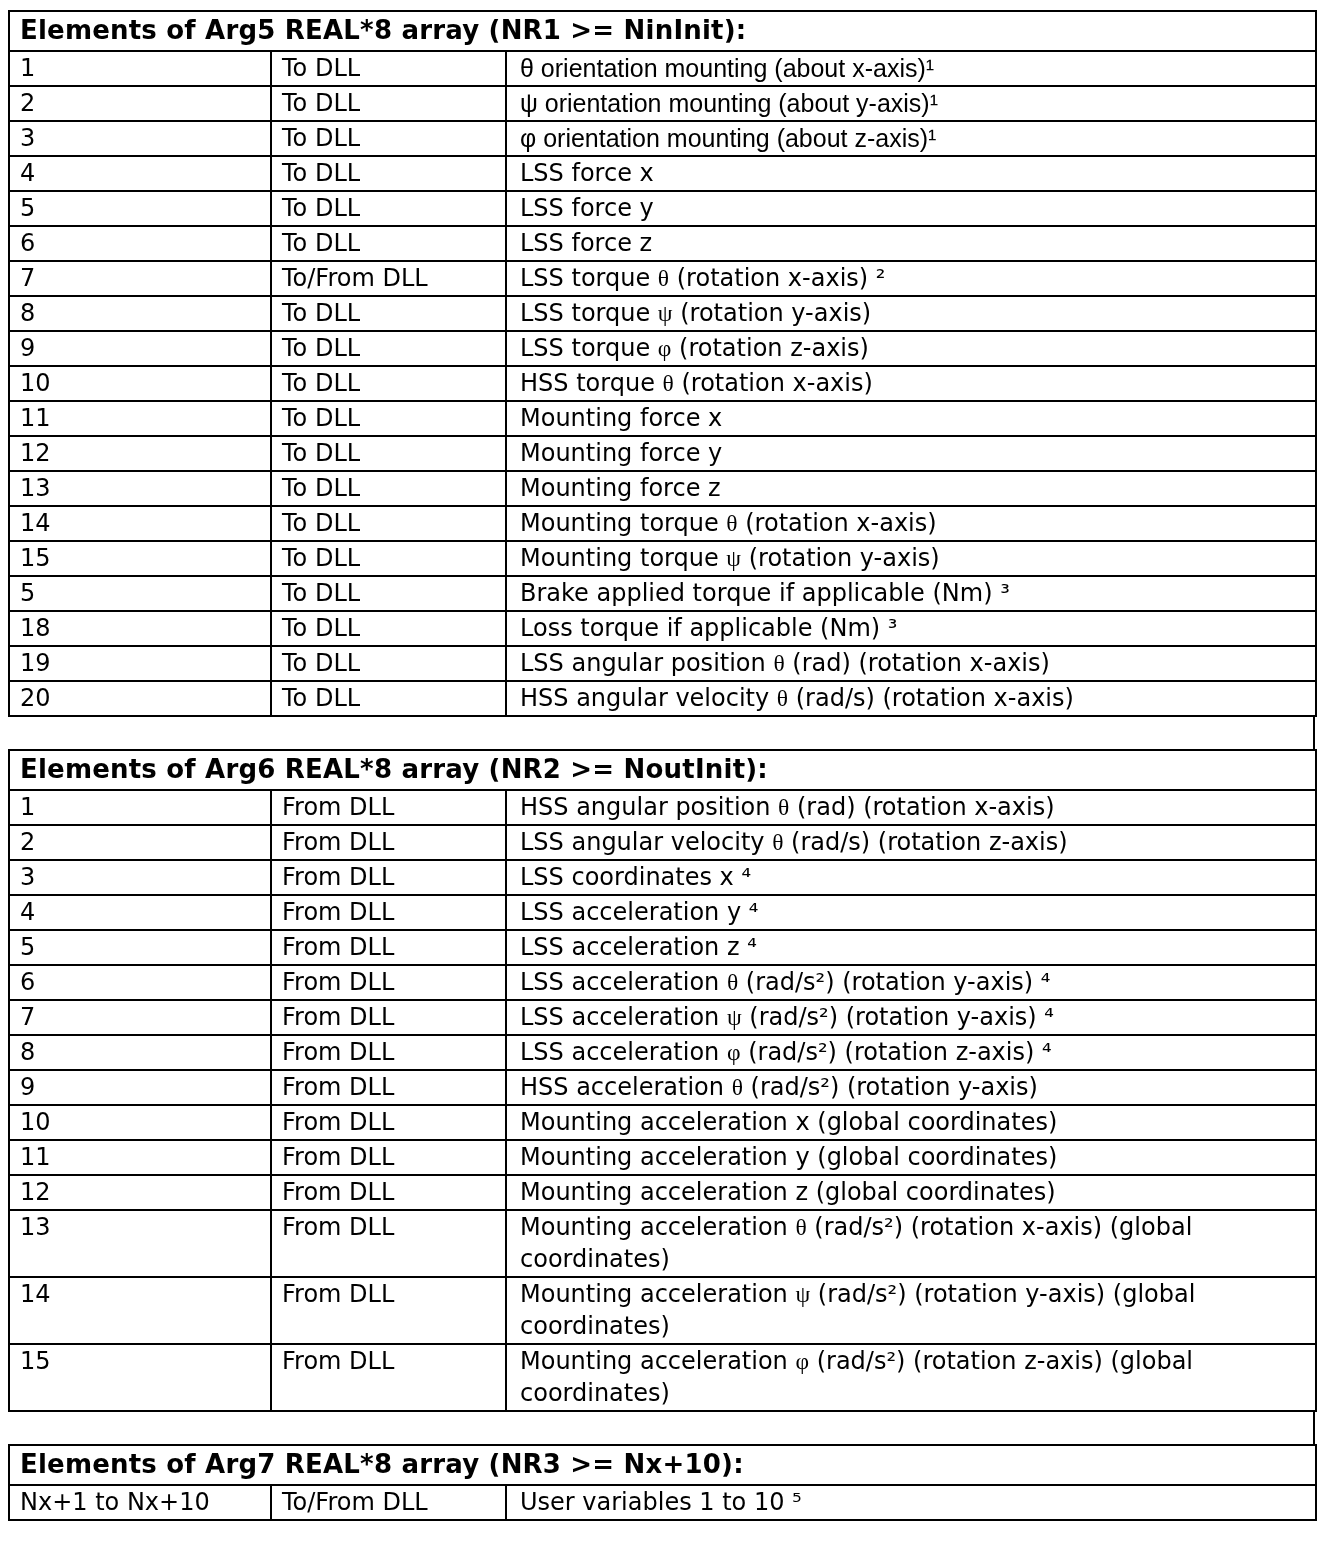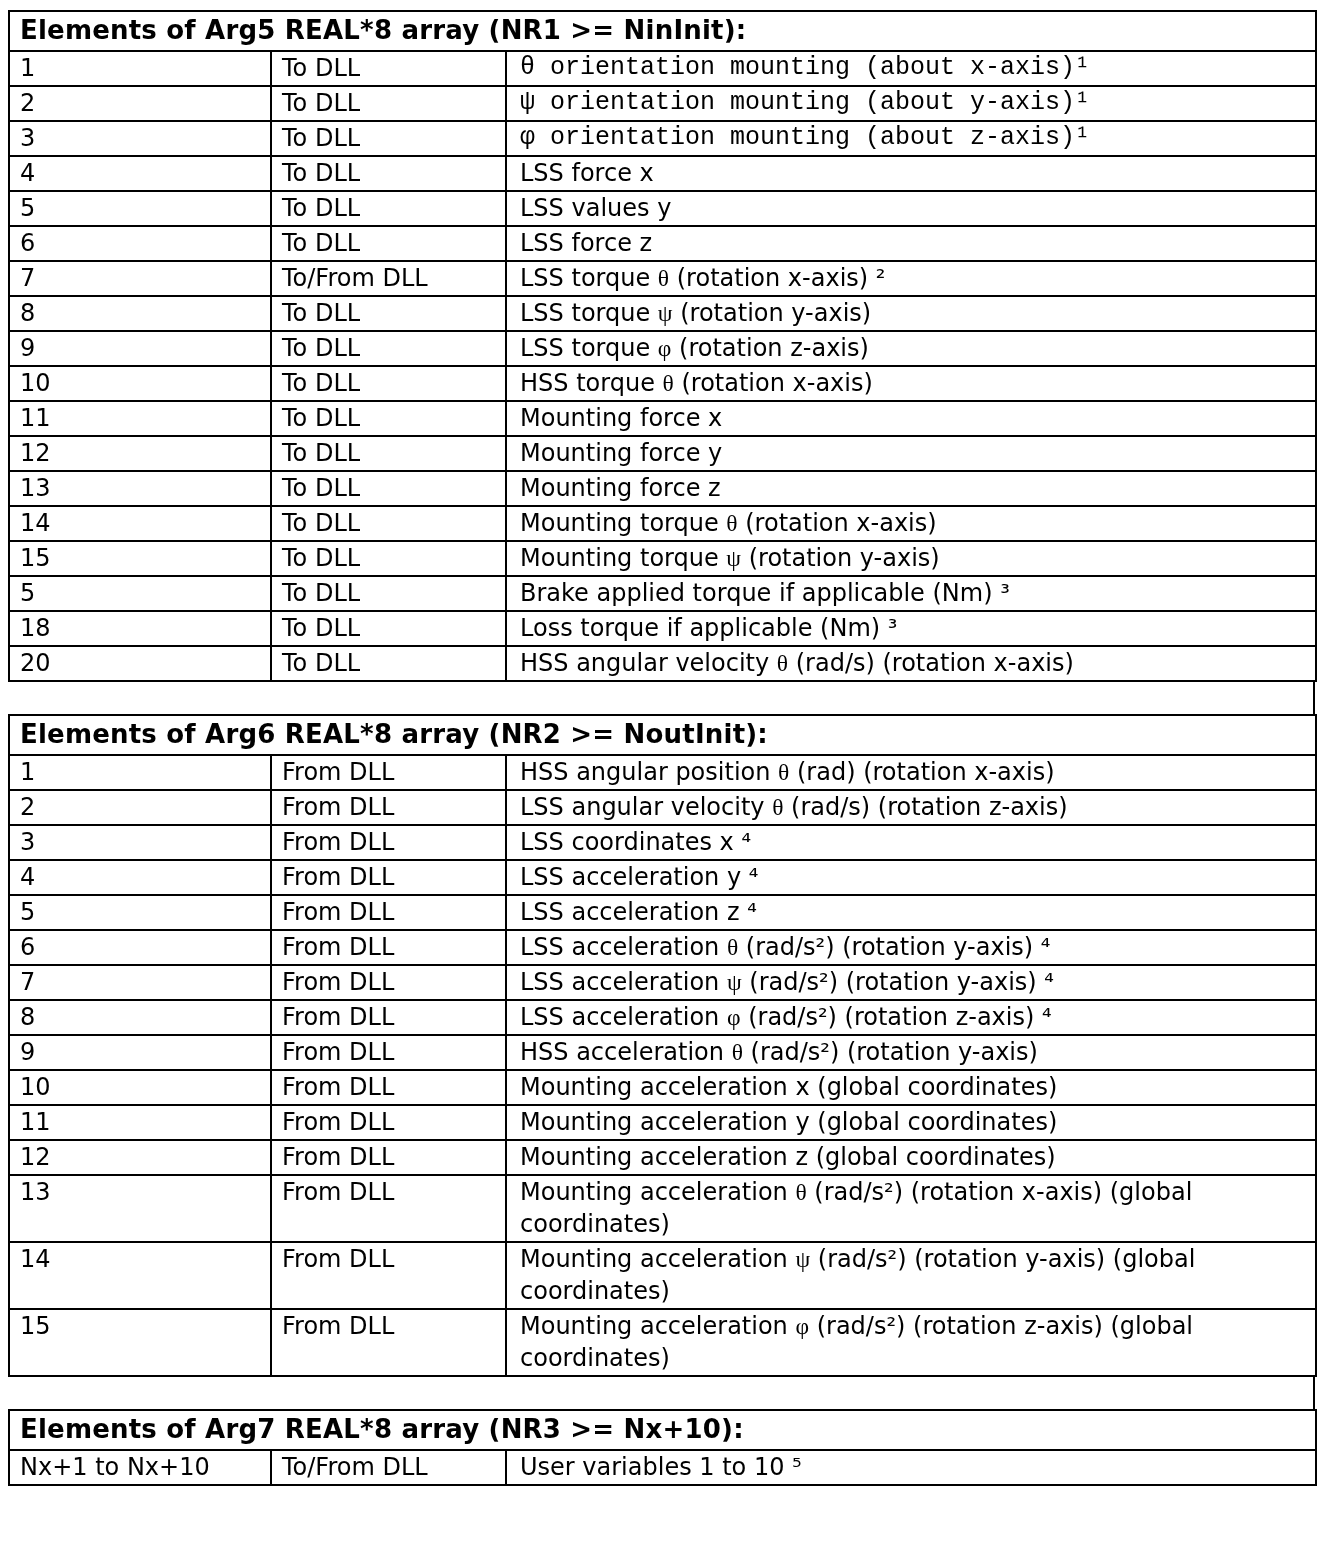--- a/index.html
+++ b/index.html
@@ -40,21 +40,21 @@
   }
   td {
     font-size: 24px;
     line-height: 32px;
     padding: 0px 8px 1px 10px;
     height: 34px;
     white-space: normal;
   }
   td.desc { padding-left: 13px; padding-right: 14px; }
   td.serif {
-    font-family: Liberation Mono, monospace;
+    font-family: Liberation Sans, sans-serif;
     font-size: 25px;
   }
   .greek {
     font-family: "Liberation Serif", "DejaVu Serif", serif;
     font-size: 0.98em;
   }
   .table-gap {
     width: 1307px;
     height: 32px;
     border-right: 2px solid var(--border-color, #000);
@@ -94,21 +94,21 @@
           <td class="desc serif">φ orientation mounting (about z-axis)¹</td>
         </tr>
         <tr>
           <td>4</td>
           <td>To DLL</td>
           <td class="desc">LSS force x</td>
         </tr>
         <tr>
           <td>5</td>
           <td>To DLL</td>
-          <td class="desc">LSS values y</td>
+          <td class="desc">LSS force y</td>
         </tr>
         <tr>
           <td>6</td>
           <td>To DLL</td>
           <td class="desc">LSS force z</td>
         </tr>
         <tr>
           <td>7</td>
           <td>To/From DLL</td>
           <td class="desc">LSS torque <span class="greek">θ</span> (rotation x-axis) ²</td>
@@ -155,20 +155,25 @@
         </tr>
         <tr>
           <td>5</td>
           <td>To DLL</td>
           <td class="desc">Brake applied torque if applicable (Nm) ³</td>
         </tr>
         <tr>
           <td>18</td>
           <td>To DLL</td>
           <td class="desc">Loss torque if applicable (Nm) ³</td>
+        </tr>
+        <tr>
+          <td>19</td>
+          <td>To DLL</td>
+          <td class="desc">LSS angular position <span class="greek">θ</span> (rad) (rotation x-axis)</td>
         </tr>
         <tr>
           <td>20</td>
           <td>To DLL</td>
           <td class="desc">HSS angular velocity <span class="greek">θ</span> (rad/s) (rotation x-axis)</td>
         </tr>
       </tbody>
   </table>
 
   <div class="table-gap"></div>

